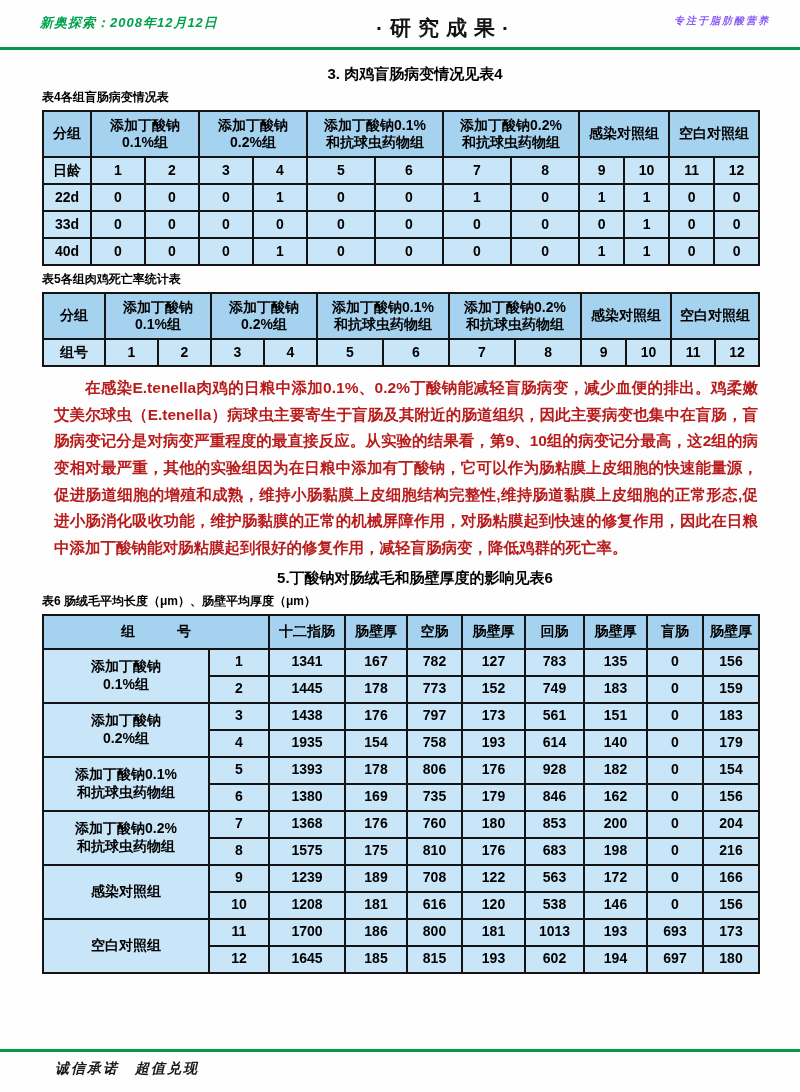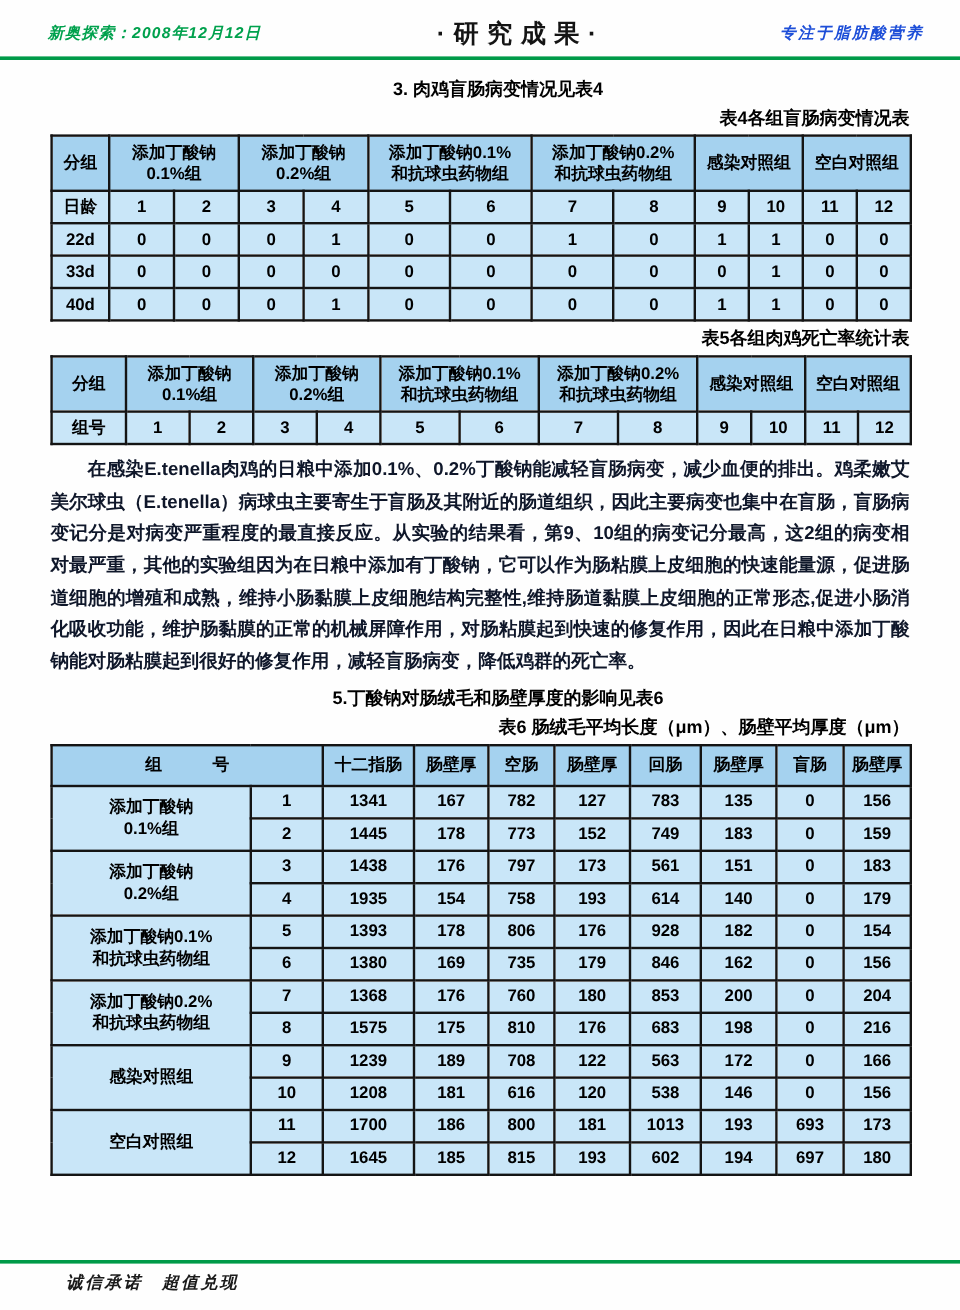--- a/index.html
+++ b/index.html
@@ -7,52 +7,52 @@
   .page {
     width: 800px; height: 1092px;
     background: #fefefe;
     font-family: "Liberation Sans", sans-serif;
     color: #000;
     display: flex; flex-direction: column;
     overflow: hidden;
   }
   
   .masthead {
-    display: flex; align-items: center; justify-content: space-between;
+    display: flex; align-items: flex-start; justify-content: space-between;
     padding: 14px 30px 5px 40px;
     border-bottom: 3px solid #009a48;
   }
   .mh-left  { color: #00a14d; font-style: italic; font-weight: bold; font-size: 13px; letter-spacing: 1px; }
   .mh-center{ color: #141414; font-weight: bold; font-size: 21px; letter-spacing: 7px; }
-  .mh-right { color: #1d4ed8; font-style: italic; font-weight: bold; font-size: 13px; letter-spacing: 2px; }
+  .mh-right { color: #8b5cf6; font-style: italic; font-weight: bold; font-size: 10px; letter-spacing: 2px; }
   
   .content { flex: 1; padding: 8px 42px 0 42px; }
   .sec { font-weight: bold; font-size: 15px; margin: 7px 0 3px 30px; text-align: center; }
-  .cap { text-align: right; font-weight: bold; font-size: 15px; margin: 5px 0 4px 0; }
+  .cap { text-align: left; font-weight: bold; font-size: 12px; margin: 5px 0 4px 0; }
   table.t { border-collapse: collapse; width: 716px; table-layout: fixed; border: 2px solid #141414; }
   .t td {
     border: 2px solid #141414;
     background: #c9e6f8;
     text-align: center; vertical-align: middle;
     font-weight: bold; font-size: 14px;
     padding: 3px 1px;
     white-space: pre-line;
     line-height: 1.25;
     overflow: hidden;
   }
   .t tr.hd td { background: #a5d2ef; height: 46px; }
   .t tr.sub td, .t td.lbl { height: 27px; }
   .t5 { margin-bottom: 2px; }
   .t6 td { height: 27px; }
   .t6 tr.hd td { height: 34px; }
   .t6 td.glabel { background: #c9e6f8; }
   .pct { font-size: 10px; }
   .para {
-    margin: 8px 0 2px 0;
-    font-size: 15.5px; font-weight: bold; color: #0f172a;
+    margin: 8px 0 2px 12px;
+    font-size: 15.5px; font-weight: bold; color: #b91c1c;
     line-height: 1.72; text-align: justify; text-indent: 2em;
   }
   
   .foot {
     margin-top: auto;
     border-top: 3px solid #009a48;
     padding: 7px 0 14px 55px;
   }
   .foot span { font-style: italic; font-weight: bold; font-size: 14px; color: #1a1a1a; letter-spacing: 2px; }
 </style>

